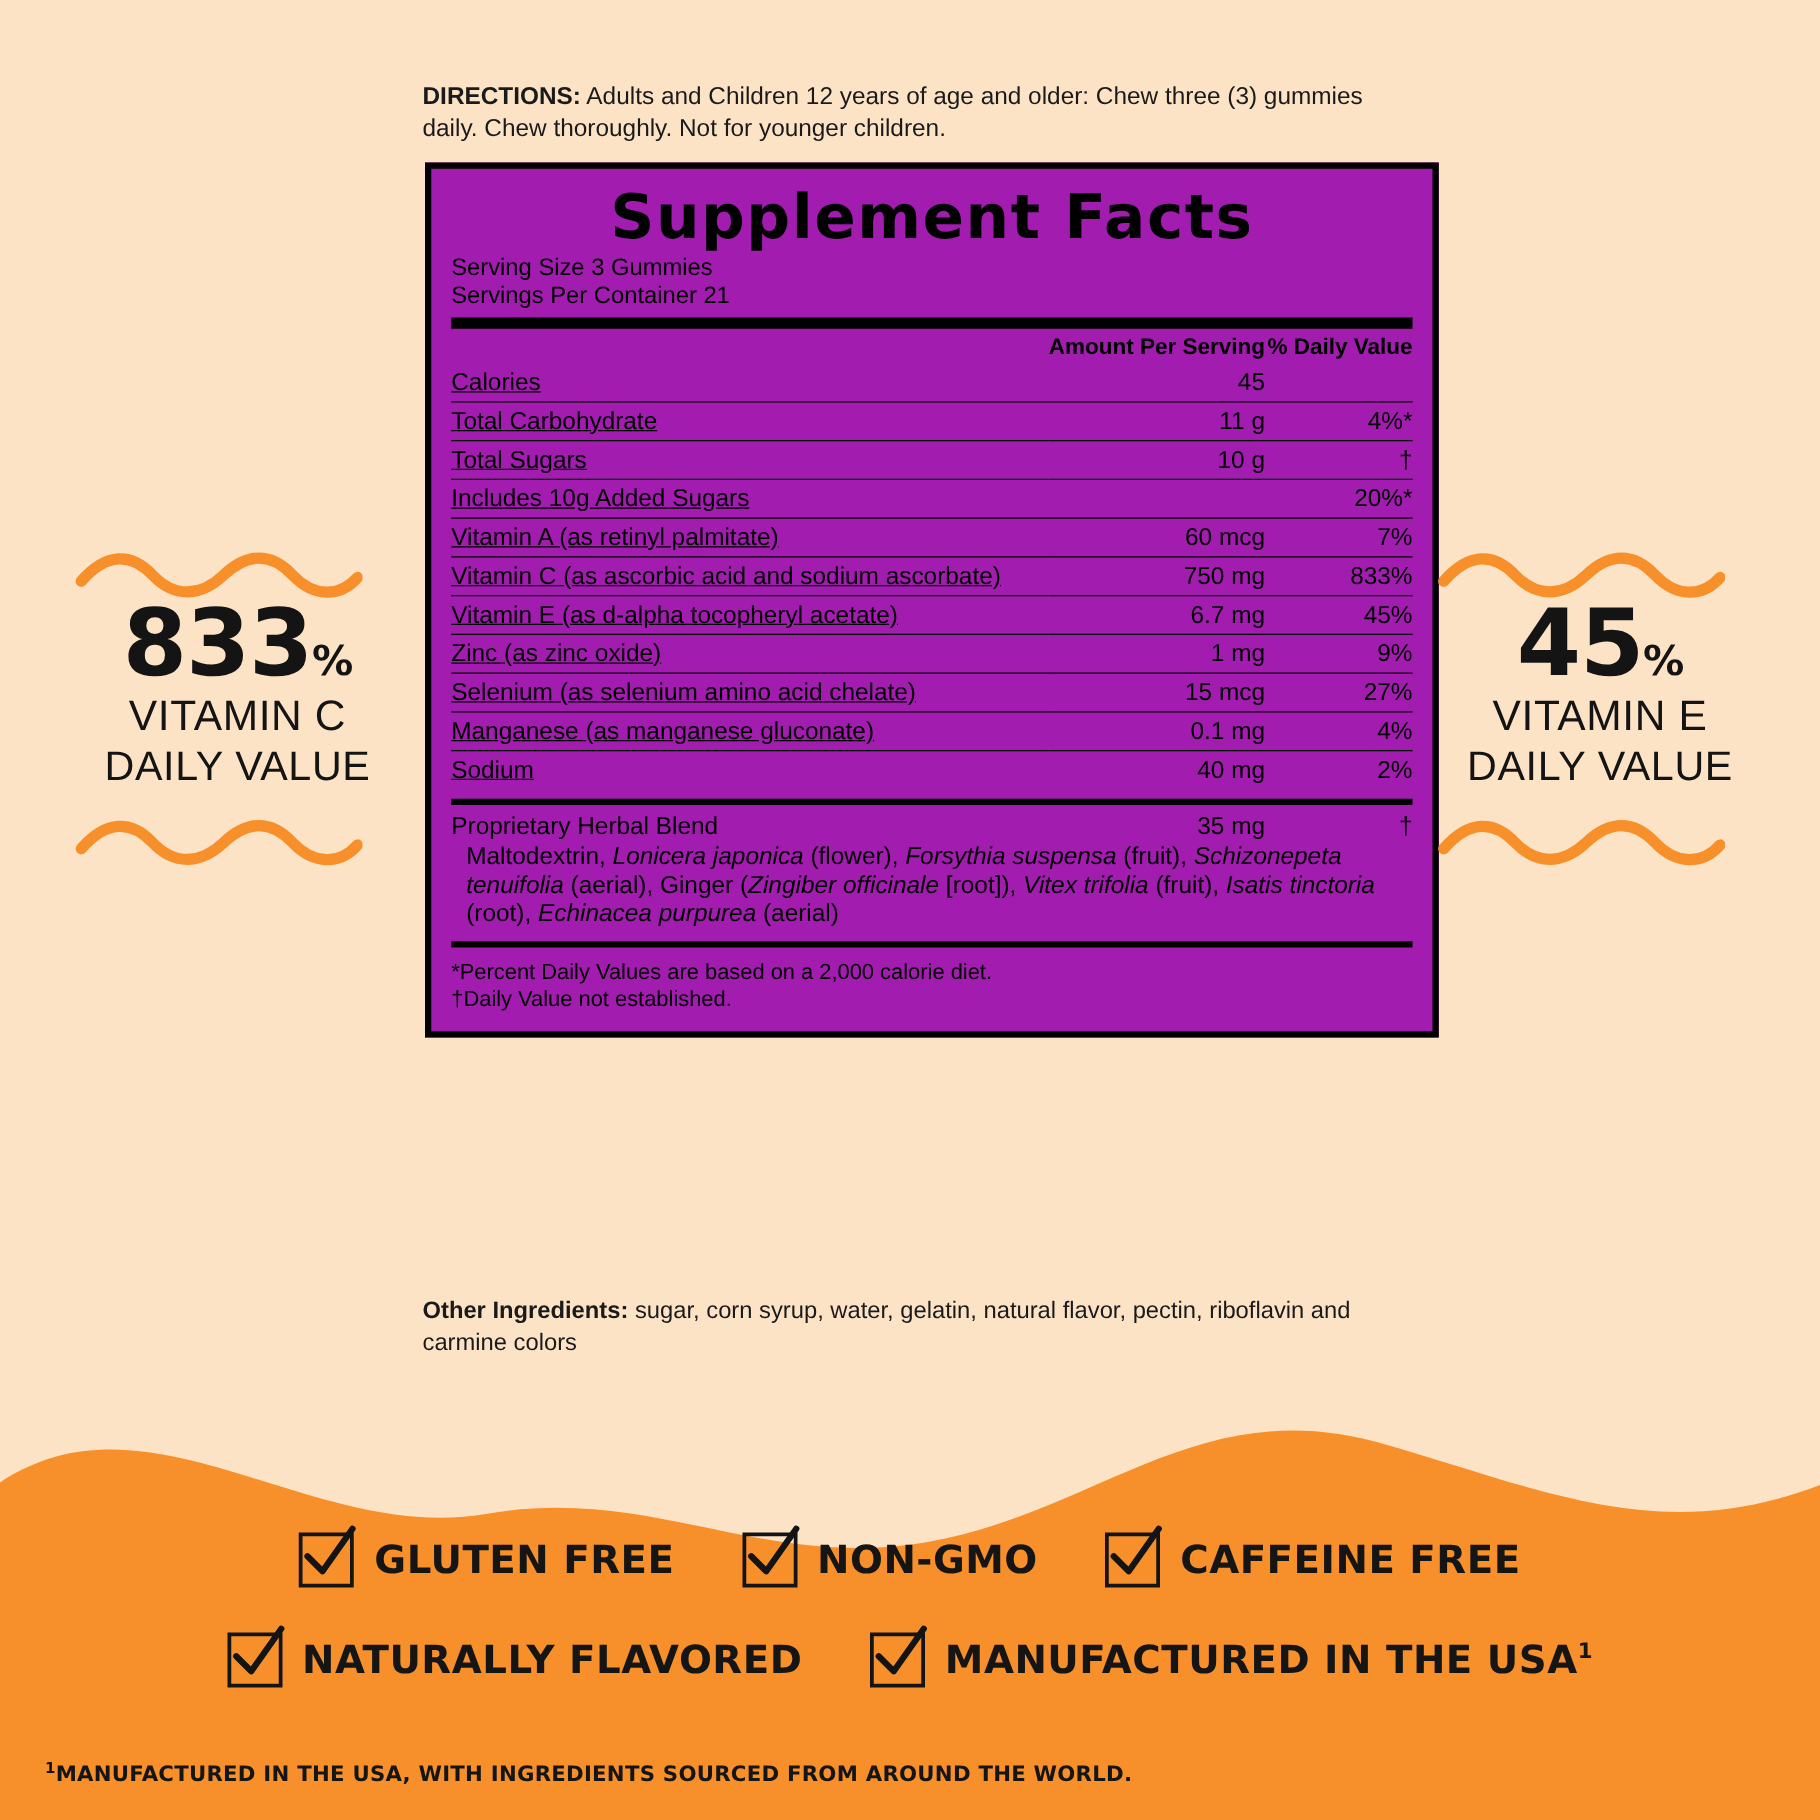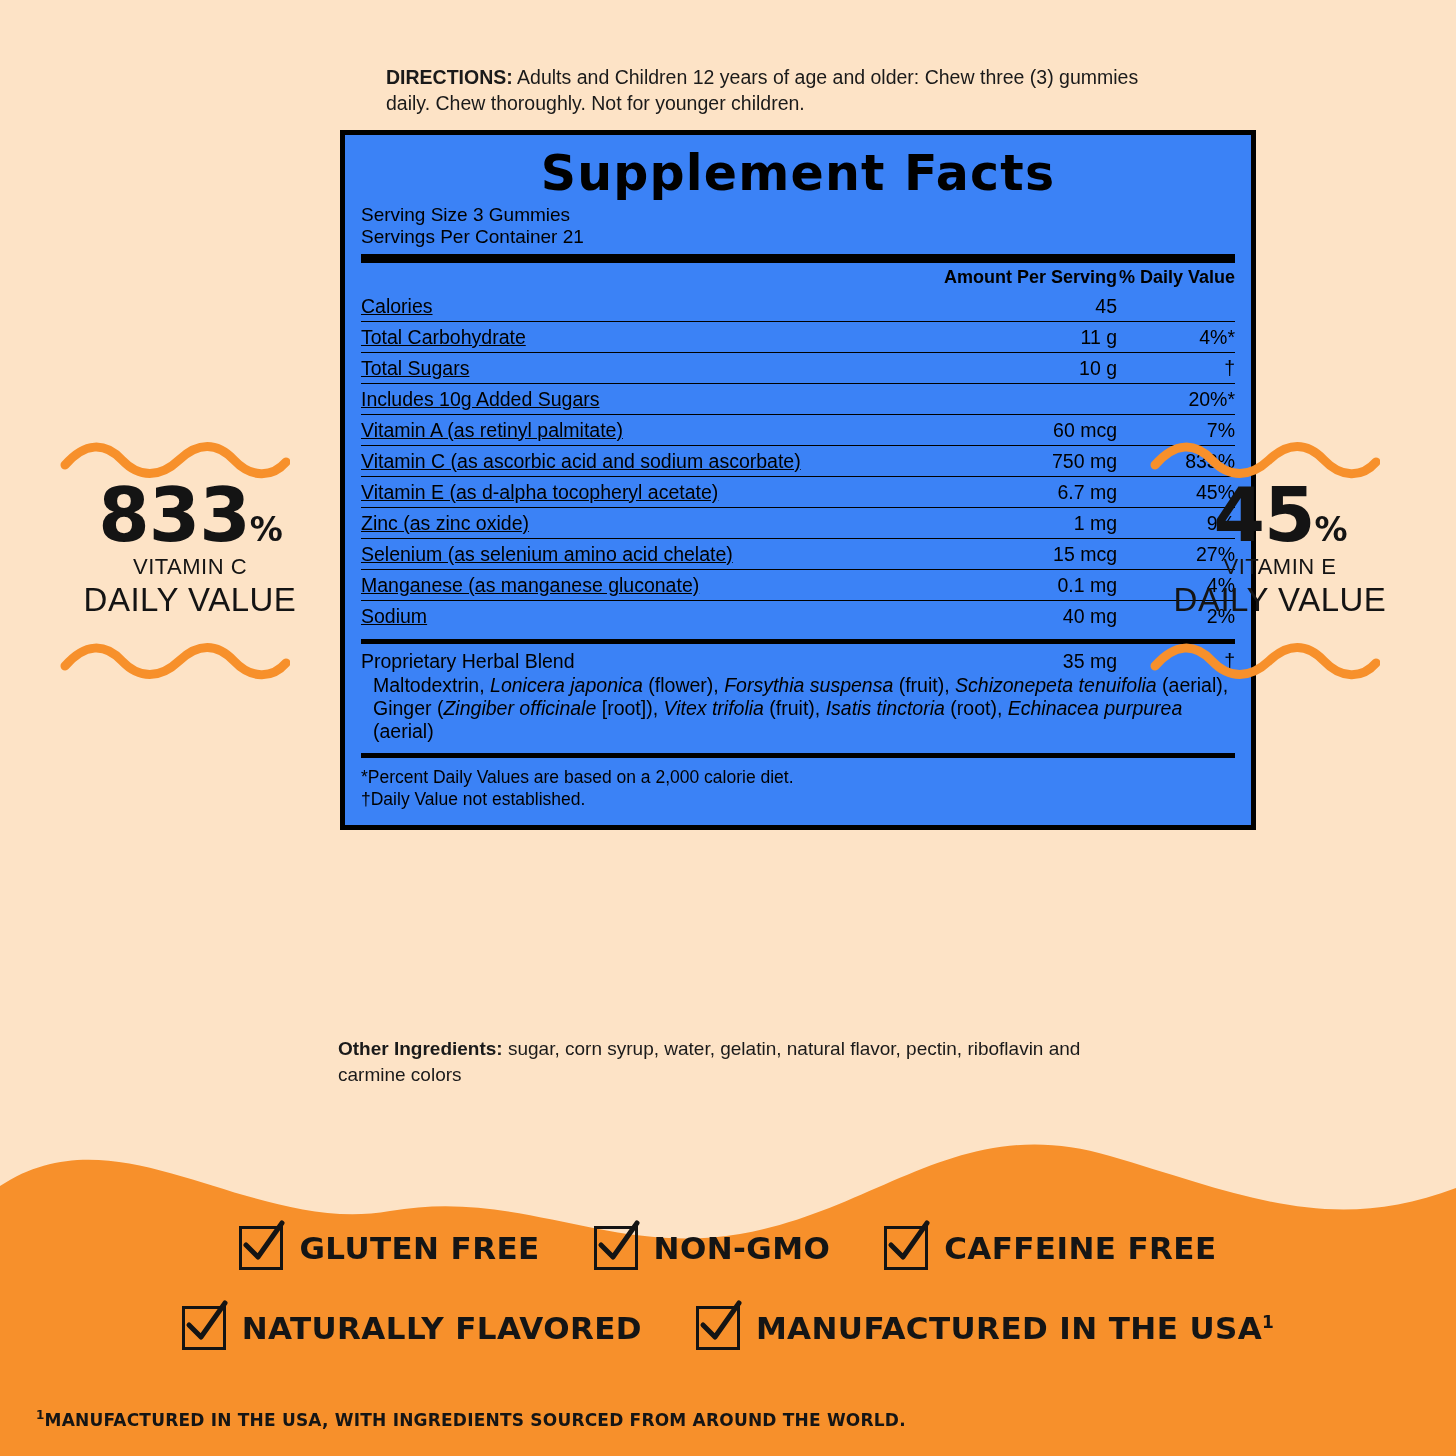--- a/index.html
+++ b/index.html
@@ -17,33 +17,32 @@
 
   
   #directions {
     position: absolute;
     left: 338px;
     top: 64px;
     width: 790px;
     font-size: 19.5px;
     line-height: 1.35;
     color: #1a1a1a;
-    margin-left: 48px;
   }
   #directions .lead {
     font-weight: bold;
   }
 
   
   #panel {
     position: absolute;
     left: 340px;
     top: 130px;
-    width: 916px;
-    background: #3b82f6;
+    width: 811px;
+    background: #a21caf;
     border: 5px solid #000;
     box-sizing: border-box;
     padding: 10px 16px 14px 16px;
     color: #000;
   }
   #panel-title {
     font-family: "DejaVu Sans", sans-serif;
     font-weight: bold;
     font-size: 49px;
     letter-spacing: 1.2px;
@@ -137,21 +136,21 @@
     font-weight: bold;
     font-size: 74px;
     line-height: 0.95;
     letter-spacing: -1px;
   }
   .callout .big .pct {
     font-size: 33px;
     vertical-align: baseline;
   }
   .callout .nutrient {
-    font-size: 22px;
+    font-size: 34px;
     letter-spacing: 0.5px;
     margin-top: 4px;
   }
   .callout .dvtext {
     font-size: 33px;
     letter-spacing: 0.5px;
     margin-top: 1px;
   }
   #callout-left { left: 60px; top: 440px; width: 260px; }
   #callout-right { left: 1150px; top: 440px; width: 260px; }

